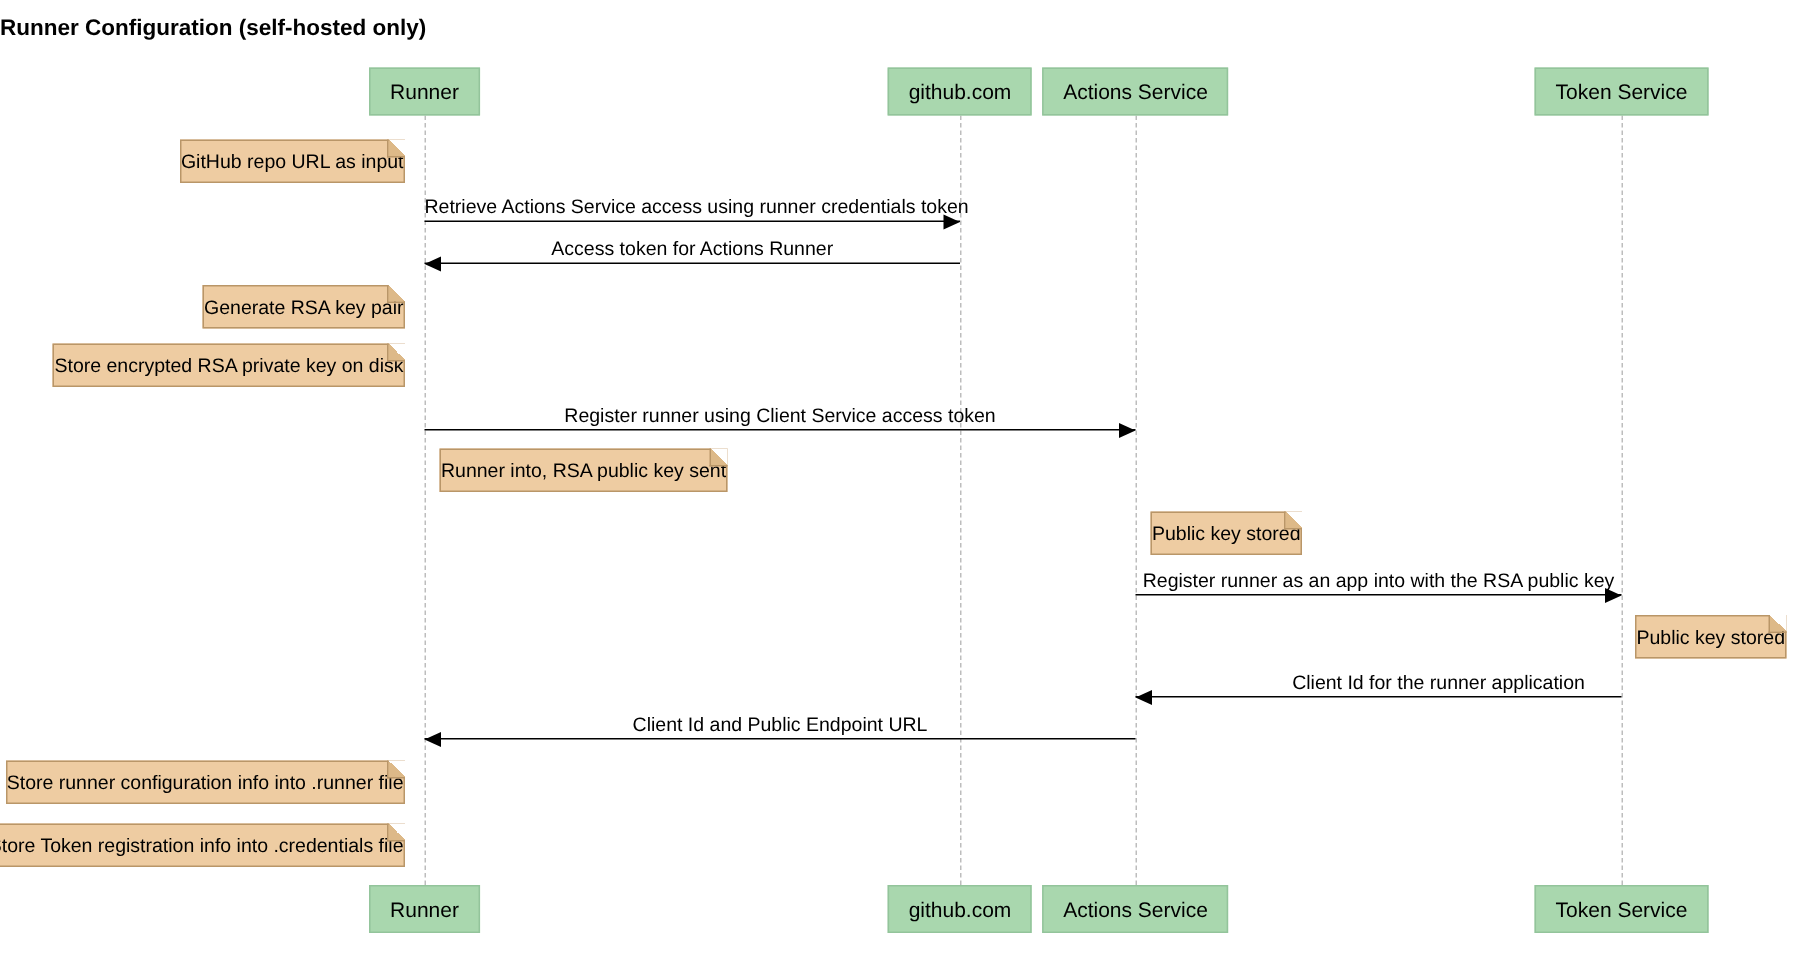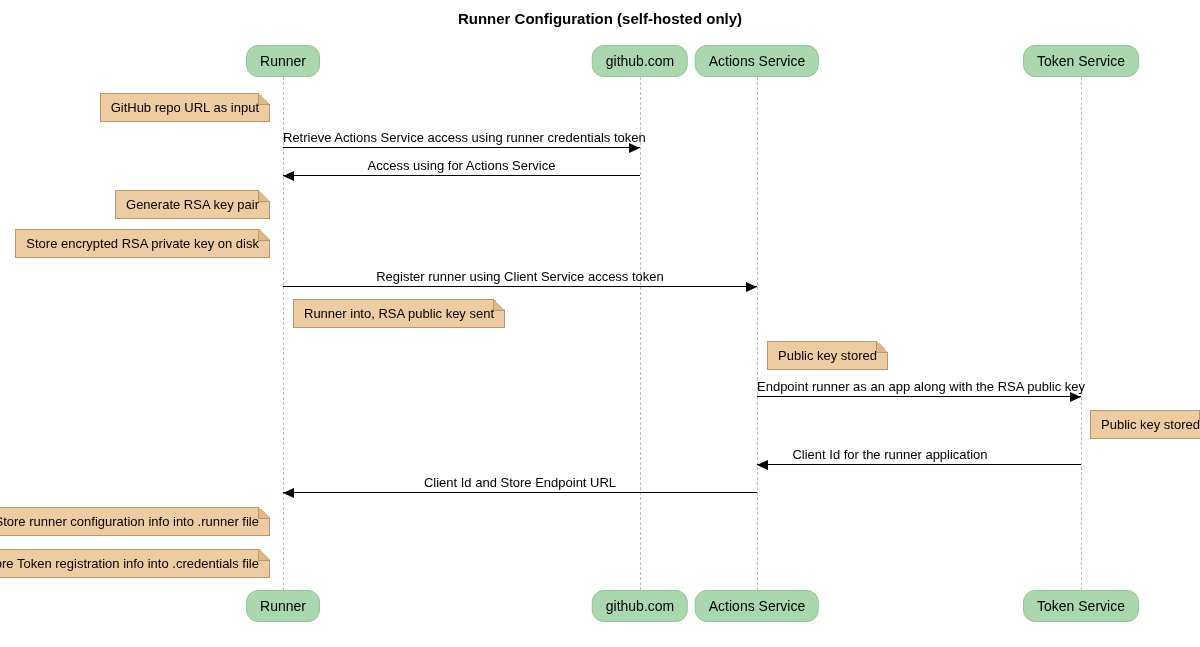--- a/index.html
+++ b/index.html
@@ -17,32 +17,32 @@
   .diagram{
     position:relative;
     width:1200px;height:647px;
     background:var(--bg);
     font-family:"Liberation Sans", sans-serif;
     color:var(--text-color);
     overflow:hidden;
   }
   .title{
     position:absolute;top:10px;left:0;width:1200px;
-    text-align:center;font-size:15px;font-weight:bold;
+    text-align:left;font-size:15px;font-weight:bold;
   }
   .lifeline{
     position:absolute;top:77px;height:513px;width:0;
     border-left:1px dashed var(--lifeline-color);
   }
   .participant{
     position:absolute;
     transform:translateX(-50%);
     background:var(--participant-fill);
     border:1px solid var(--participant-border);
-    border-radius:12px;
+    border-radius:0;
     padding:6px 13px;
     font-size:14px;
     white-space:nowrap;
     line-height:18px;
   }
   .participant.top{top:45px;}
   .participant.bottom{top:590px;}
   .msg-label{
     position:absolute;
     text-align:center;
@@ -62,21 +62,21 @@
   }
   .arrowhead.left{
     border-top:5px solid transparent;
     border-bottom:5px solid transparent;
     border-right:11px solid var(--line-color);
   }
   .note{
     position:absolute;
     background:var(--note-fill);
     border:1px solid var(--note-border);
-    padding:5px 10px;
+    padding:5px 0;
     font-size:13px;
     line-height:17px;
     white-space:nowrap;
     box-shadow:none;
   }
   .note::before{
     content:"";
     position:absolute;top:-1px;right:-1px;
     width:11px;height:11px;
     background:linear-gradient(to bottom left, var(--bg) 0 50%, var(--note-fold) 50% 100%);
@@ -105,45 +105,45 @@
   <div class="participant bottom" style="left:640px">github.com</div>
   <div class="participant bottom" style="left:757px">Actions Service</div>
   <div class="participant bottom" style="left:1081px">Token Service</div>
 
   <div class="note" style="right:930px;top:93px">GitHub repo URL as input</div>
 
   <div class="msg-label" style="left:283px;width:357px;top:130px">Retrieve Actions Service access using runner credentials token</div>
   <div class="msg-line" style="left:283px;width:357px;top:147px"></div>
   <div class="arrowhead right" style="left:629px;top:143px"></div>
 
-  <div class="msg-label" style="left:283px;width:357px;top:158px">Access using for Actions Service</div>
+  <div class="msg-label" style="left:283px;width:357px;top:158px">Access token for Actions Runner</div>
   <div class="msg-line" style="left:283px;width:357px;top:175px"></div>
   <div class="arrowhead left" style="left:283px;top:171px"></div>
 
   <div class="note" style="right:930px;top:190px">Generate RSA key pair</div>
   <div class="note" style="right:930px;top:229px">Store encrypted RSA private key on disk</div>
 
   <div class="msg-label" style="left:283px;width:474px;top:269px">Register runner using Client Service access token</div>
   <div class="msg-line" style="left:283px;width:474px;top:286px"></div>
   <div class="arrowhead right" style="left:746px;top:282px"></div>
 
   <div class="note" style="left:293px;top:299px">Runner into, RSA public key sent</div>
 
   <div class="note" style="left:767px;top:341px">Public key stored</div>
 
-  <div class="msg-label" style="left:757px;width:324px;top:379px">Endpoint runner as an app along with the RSA public key</div>
+  <div class="msg-label" style="left:757px;width:324px;top:379px">Register runner as an app into with the RSA public key</div>
   <div class="msg-line" style="left:757px;width:324px;top:396px"></div>
   <div class="arrowhead right" style="left:1070px;top:392px"></div>
 
   <div class="note" style="left:1090px;top:410px">Public key stored</div>
 
-  <div class="msg-label" style="left:728px;width:324px;top:447px">Client Id for the runner application</div>
+  <div class="msg-label" style="left:797px;width:324px;top:447px">Client Id for the runner application</div>
   <div class="msg-line" style="left:757px;width:324px;top:464px"></div>
   <div class="arrowhead left" style="left:757px;top:460px"></div>
 
-  <div class="msg-label" style="left:283px;width:474px;top:475px">Client Id and Store Endpoint URL</div>
+  <div class="msg-label" style="left:283px;width:474px;top:475px">Client Id and Public Endpoint URL</div>
   <div class="msg-line" style="left:283px;width:474px;top:492px"></div>
   <div class="arrowhead left" style="left:283px;top:488px"></div>
 
   <div class="note" style="right:930px;top:507px">Store runner configuration info into .runner file</div>
   <div class="note" style="right:930px;top:549px">Store Token registration info into .credentials file</div>
 
 </div>
 
 </body></html>

